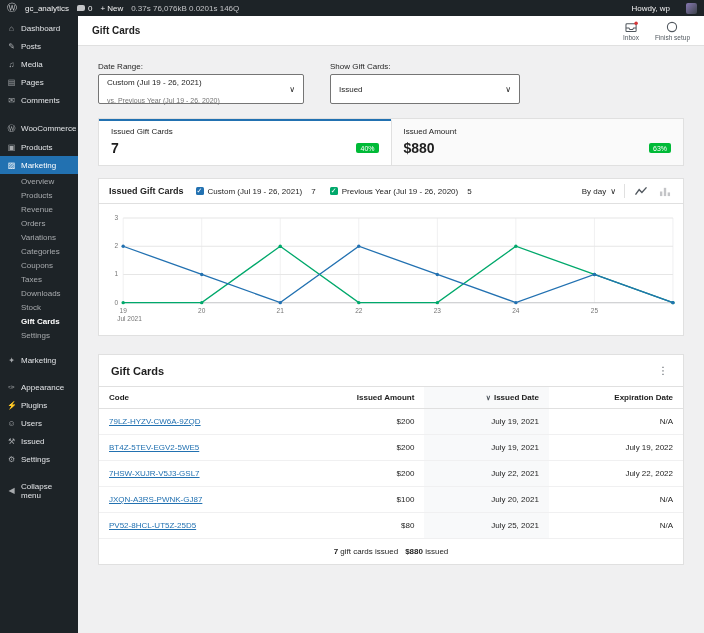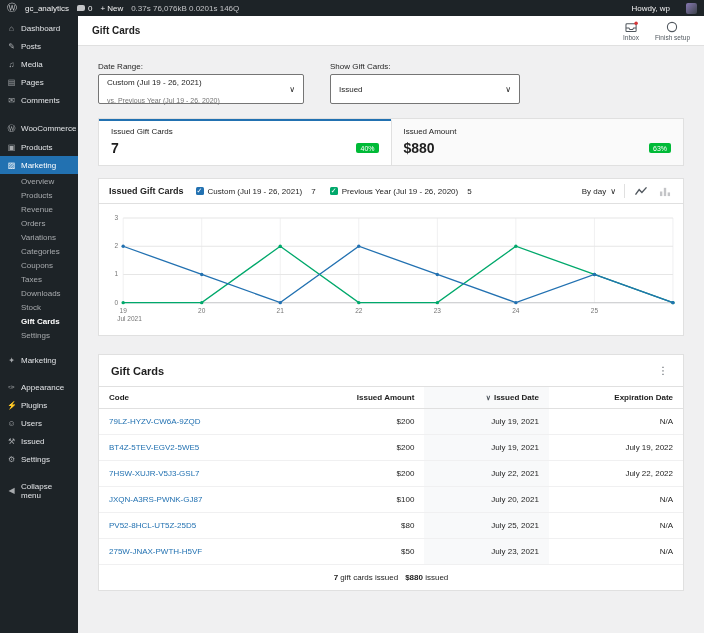--- a/index.html
+++ b/index.html
@@ -80,21 +80,21 @@
   
   .table-card { margin-top:18px; background:#fff; border:1px solid #e0e0e0; }
   .table-head { display:flex; align-items:center; padding:10px 12px 9px; }
   .table-title { font-size:11px; font-weight:bold; }
   .kebab { margin-left:auto; font-size:10px; color:#50575e; cursor:pointer; padding:0 3px; }
   table { width:100%; border-collapse:collapse; font-size:8px; }
   th { font-weight:bold; padding:6px 10px; border-top:1px solid #e0e0e0; border-bottom:1px solid #e0e0e0; cursor:pointer; white-space:nowrap; }
   td { padding:8px 10px; border-bottom:1px solid #f0f0f1; }
   .al { text-align:left; } .ar { text-align:right; }
   .shaded { background:#f8f9fa; }
-  td.code a { color:var(--link); cursor:pointer;margin-top:36px; }
+  td.code a { color:var(--link); text-decoration:underline; cursor:pointer;margin-top:36px; }
   .sort-chev { font-size:7px; margin-right:3px; color:#50575e; }
   tfoot td { border-bottom:none; border-top:1px solid #e0e0e0; text-align:center; padding:8px; }
   .sum-val { font-weight:bold; }
   .sum-item + .sum-item { margin-left:7px; }
 </style>
 </head>
 <body style="--accent: #2271b1; --badge: #00ba37; --link: #2271b1;">
 
 <div id="adminbar">
   <span class="ab-logo">Ⓦ</span>
@@ -375,26 +375,20 @@
               <td class="ar">$100</td>
               <td class="ar shaded">July 20, 2021</td>
               <td class="ar">N/A</td>
             </tr>
             <tr>
               <td class="code al"><a>PV52-8HCL-UT5Z-25D5</a></td>
               <td class="ar">$80</td>
               <td class="ar shaded">July 25, 2021</td>
               <td class="ar">N/A</td>
             </tr>
-            <tr>
-              <td class="code al"><a>275W-JNAX-PWTH-H5VF</a></td>
-              <td class="ar">$50</td>
-              <td class="ar shaded">July 23, 2021</td>
-              <td class="ar">N/A</td>
-            </tr>
           </tbody>
         <tfoot>
             <tr>
               <td colspan="4" id="gc-summary"><span class="sum-item"><span class="sum-val">7</span> gift cards issued</span><span class="sum-item"><span class="sum-val">$880</span> issued</span></td>
             </tr>
           </tfoot>
       </table>
     </div>
 
   </div>

